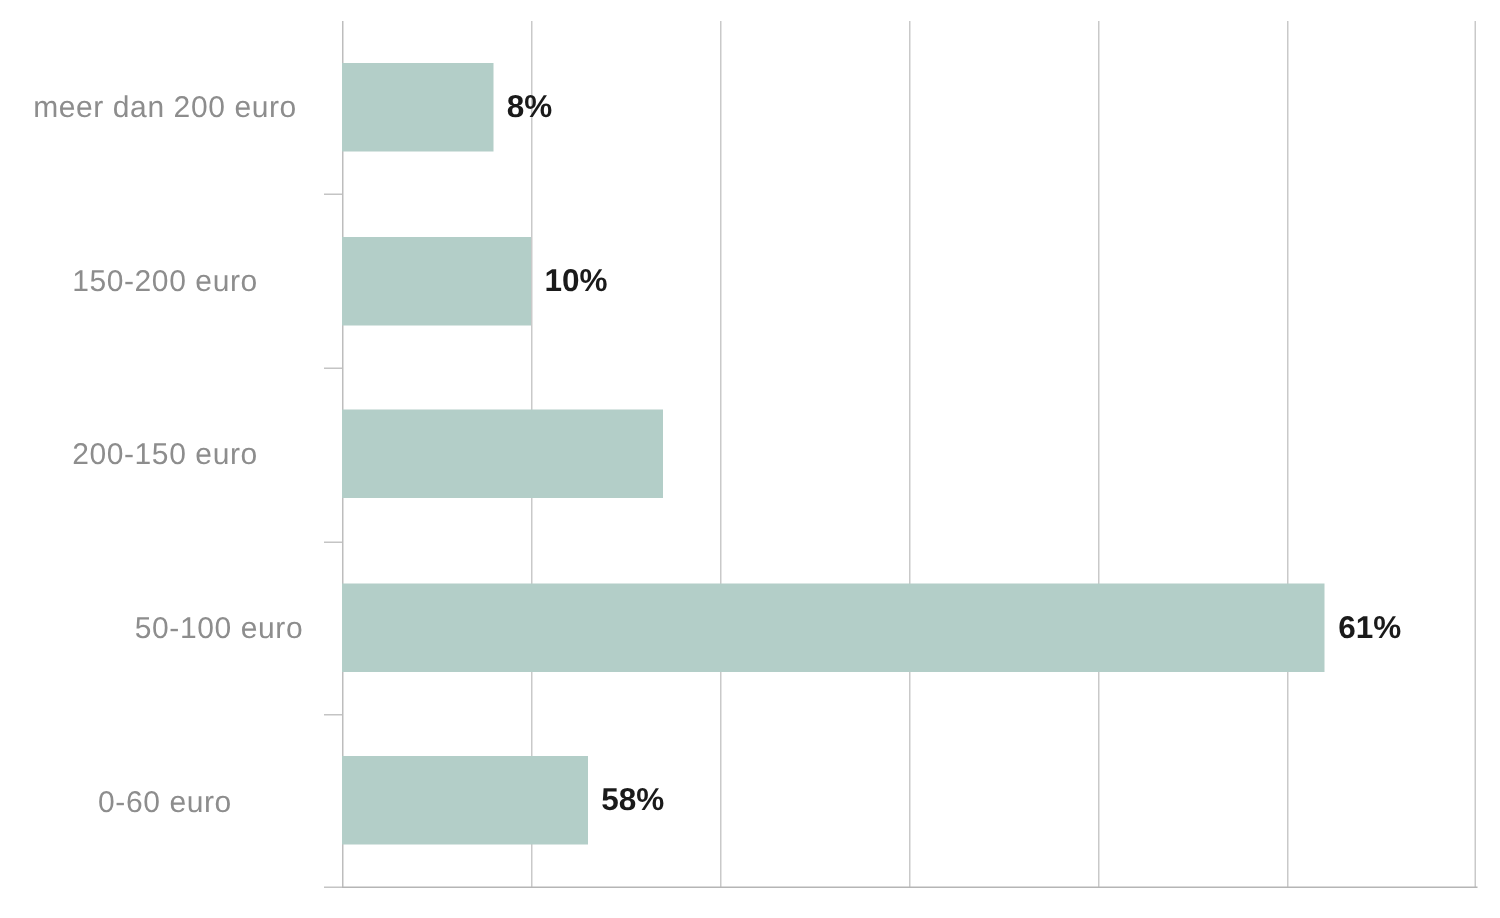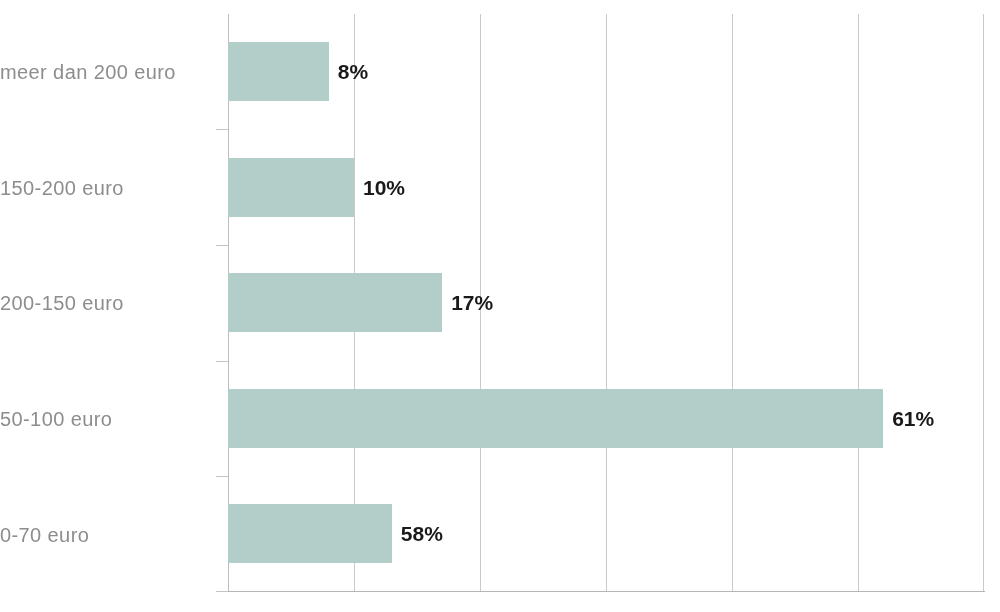--- a/index.html
+++ b/index.html
@@ -100,41 +100,41 @@
     width: 12px;
     height: 1px;
     background: #c4c4c4;
   }
 
   
   .cat-label {
     position: absolute;
     left: 0;
     width: 220px;
-    text-align: left;
+    text-align: center;
     font-family: "Liberation Sans", sans-serif;
     font-weight: 300;
     font-size: 20px;
     letter-spacing: 0.4px;
     color: #8d8d8d;
     white-space: nowrap;
   }
 </style>
 </head>
 <body>
 
 <div id="chart-root">
 
   <div class="title-remnant"></div>
 
   <div class="cat-label" style="top:61px;">meer dan 200 euro</div>
   <div class="cat-label" style="top:177px;">150-200 euro</div>
   <div class="cat-label" style="top:292px;">200-150 euro</div>
-  <div class="cat-label" style="top:408px;">50-100 euro</div>
-  <div class="cat-label" style="top:524px;">0-70 euro</div>
+  <div class="cat-label" style="top:408px;padding-left:36px;">50-100 euro</div>
+  <div class="cat-label" style="top:524px;">0-60 euro</div>
 
   <div class="ytick" style="top:129px;"></div>
   <div class="ytick" style="top:245px;"></div>
   <div class="ytick" style="top:361px;"></div>
   <div class="ytick" style="top:476px;"></div>
   <div class="ytick" style="top:591px;"></div>
 
   <div class="plot-area">
 
     <div class="gridline axis-line" style="left:0px;"></div>
@@ -150,21 +150,20 @@
       <div class="bar-value" style="left:100.8px;">8%</div>
     </div>
 
     <div class="cat-row" style="top:115.6px;">
       <div class="bar" style="width:126px;"></div>
       <div class="bar-value" style="left:126px;">10%</div>
     </div>
 
     <div class="cat-row" style="top:231.2px;">
       <div class="bar" style="width:214.2px;"></div>
-      <div class="bar-value" style="left:214.2px;">17%</div>
     </div>
 
     <div class="cat-row" style="top:346.8px;">
       <div class="bar" style="width:655.2px;"></div>
       <div class="bar-value" style="left:655.2px;">61%</div>
     </div>
 
     <div class="cat-row" style="top:462.4px;">
       <div class="bar" style="width:163.8px;"></div>
       <div class="bar-value" style="left:163.8px;">58%</div>

